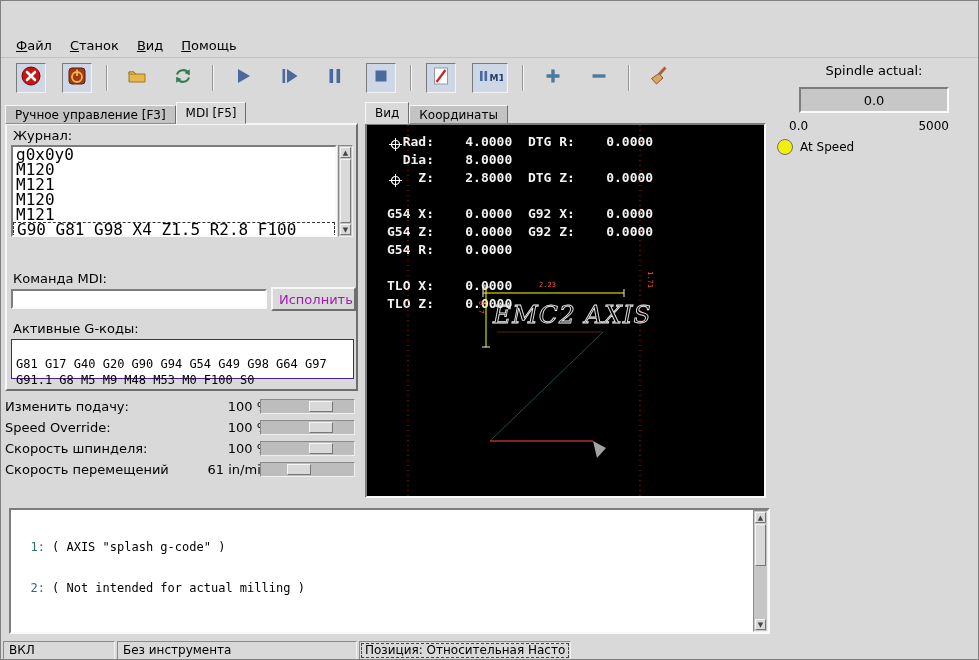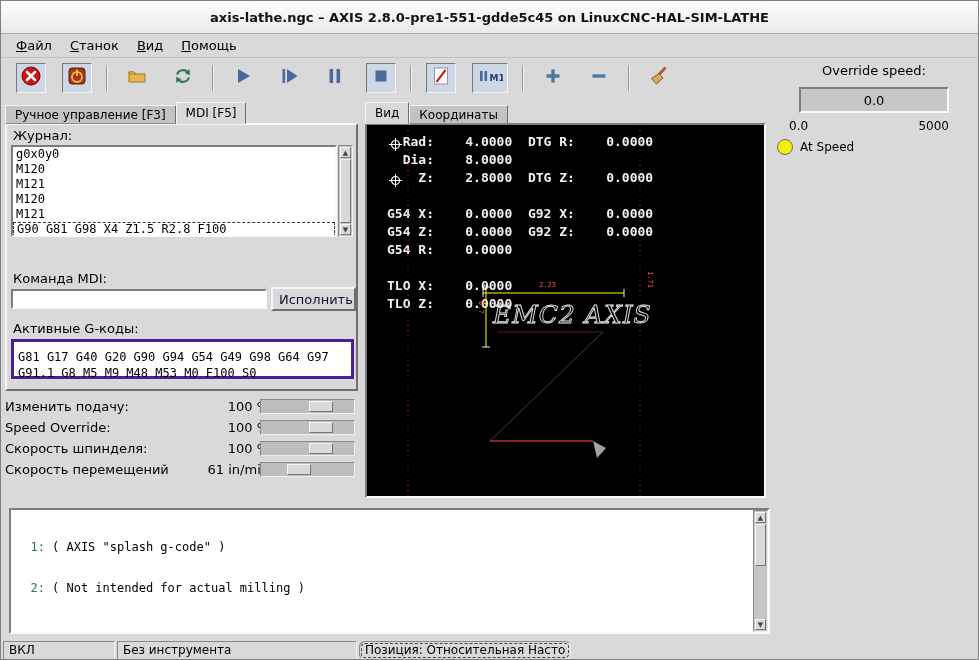--- a/index.html
+++ b/index.html
@@ -24,58 +24,55 @@
   .atspeed-row{position:absolute;left:6px;top:80px;display:flex;align-items:center;}
   .led{width:14px;height:14px;border-radius:50%;border:1px solid #6f6f6f;}
   .atspeed-label{margin-left:7px;font-size:12px;color:#000;}
   
   .tabs{position:absolute;display:flex;align-items:flex-end;height:23px;}
   .tab{box-sizing:border-box;padding:3px 9px 2px;font-size:12px;border:1px solid;border-color:#f6f6f6 #6e6e6e #d9d9d9 #f6f6f6;background:#d9d9d9;height:22px;position:relative;z-index:2;}
   .tab.inactive{background:#c3c3c3;height:19px;border-bottom-color:#8b8b8b;z-index:1;padding-top:2px;}
   
   .mdi-frame{position:absolute;left:4px;top:122px;width:353px;height:268px;border:2px solid;border-color:#f6f6f6 #6e6e6e #6e6e6e #f6f6f6;background:#d9d9d9;box-sizing:border-box;}
   .flabel{position:absolute;font-size:13px;color:#000;}
-  .listbox{position:absolute;left:4px;top:20px;width:326px;height:92px;background:#fff;border:2px solid;border-color:#7d7d7d #fafafa #fafafa #7d7d7d;overflow:hidden;font-family:"DejaVu Sans Mono","Liberation Mono",monospace;font-size:12px;box-sizing:border-box;}
+  .listbox{position:absolute;left:4px;top:20px;width:326px;height:92px;background:#fff;border:2px solid;border-color:#7d7d7d #fafafa #fafafa #7d7d7d;overflow:hidden;font-family:"DejaVu Sans Mono","Liberation Mono",monospace;font-size:16px;box-sizing:border-box;}
   .lb-item{height:15px;line-height:15px;padding:0 3px;white-space:nowrap;color:#000;}
   .lb-item.current{border:1px dashed #333;line-height:13px;height:13px;}
   .vscroll{position:absolute;background:#c6c6c6;border:1px solid;border-color:#8a8a8a #f0f0f0 #f0f0f0 #8a8a8a;box-sizing:border-box;}
   .vscroll .arrow{position:absolute;left:1px;width:11px;height:11px;background:#d9d9d9;border:1px solid;border-color:#f5f5f5 #777 #777 #f5f5f5;font-size:7px;line-height:10px;text-align:center;color:#444;box-sizing:border-box;}
   .vscroll .thumb{position:absolute;left:1px;width:11px;background:#d9d9d9;border:1px solid;border-color:#f5f5f5 #777 #777 #f5f5f5;box-sizing:border-box;}
   .entry{position:absolute;left:4px;top:164px;width:256px;height:20px;background:#fff;border:2px solid;border-color:#7d7d7d #fafafa #fafafa #7d7d7d;font-family:"DejaVu Sans Mono","Liberation Mono",monospace;font-size:12px;padding:0 3px;box-sizing:border-box;outline:none;}
-  .pushbtn{position:absolute;left:264px;top:162px;width:85px;height:24px;background:#d9d9d9;border:2px solid;border-color:#f6f6f6 #6e6e6e #6e6e6e #f6f6f6;font-size:13px;font-family:"DejaVu Sans","Liberation Sans",sans-serif;color:#0f172a;box-sizing:border-box;}
-  .gcodes-box{position:absolute;left:4px;top:214px;width:343px;height:40px;background:#fff;border:3px solid #4c1d95;font-family:"DejaVu Sans Mono","Liberation Mono",monospace;font-size:12px;line-height:16px;padding:7px 4px;box-sizing:border-box;color:#000;}
+  .pushbtn{position:absolute;left:264px;top:162px;width:85px;height:24px;background:#d9d9d9;border:2px solid;border-color:#f6f6f6 #6e6e6e #6e6e6e #f6f6f6;font-size:13px;font-family:"DejaVu Sans","Liberation Sans",sans-serif;color:#a21caf;box-sizing:border-box;}
+  .gcodes-box{position:absolute;left:4px;top:214px;width:343px;height:40px;background:#fff;border:1px solid #4c1d95;font-family:"DejaVu Sans Mono","Liberation Mono",monospace;font-size:12px;line-height:16px;padding:16px 4px;box-sizing:border-box;color:#000;}
   
   .ovr-row{position:absolute;left:4px;width:352px;height:21px;display:flex;align-items:center;}
   .ovr-label{font-size:13px;color:#000;flex:0 0 auto;}
   .ovr-value{position:absolute;right:88px;font-size:13px;color:#000;text-align:right;}
   .scale-trough{position:absolute;right:2px;width:95px;height:15px;background:#bdbdbd;border:1px solid;border-color:#8a8a8a #f0f0f0 #f0f0f0 #8a8a8a;box-sizing:border-box;}
   .scale-thumb{position:absolute;top:1px;width:24px;height:11px;background:#d9d9d9;border:1px solid;border-color:#f5f5f5 #777 #777 #f5f5f5;box-sizing:border-box;}
   
   .preview-frame{position:absolute;left:364px;top:122px;width:401px;height:375px;border:2px solid;border-color:#7d7d7d #fafafa #fafafa #7d7d7d;background:#000;box-sizing:border-box;overflow:hidden;}
   .dro{position:absolute;left:20px;top:8px;margin:0;font-family:"DejaVu Sans Mono","Liberation Mono",monospace;font-size:13px;font-weight:bold;line-height:18px;color:#f2f2f2;white-space:pre;z-index:1;}
   .preview-svg{position:absolute;left:0;top:0;z-index:2;pointer-events:none;}
   .tool-icon{position:absolute;z-index:3;}
   
   .gcode-area{position:absolute;left:8px;top:507px;width:761px;height:126px;background:#fff;border:2px solid;border-color:#7d7d7d #fafafa #fafafa #7d7d7d;box-sizing:border-box;overflow:hidden;}
   .gcode-lines{position:absolute;left:0;top:4px;right:18px;font-family:"DejaVu Sans Mono","Liberation Mono",monospace;font-size:12px;line-height:13.5px;white-space:pre;}
   .gl .ln{display:inline-block;width:34px;text-align:right;color:#2d6e6e;margin-right:7px;}
   .gl .lt{color:#000;}
   
   .statusbar{position:absolute;left:2px;top:640px;height:36px;display:flex;}
   .sb-cell{height:19px;border:1px solid;border-color:#8a8a8a #f2f2f2 #f2f2f2 #8a8a8a;font-size:12px;color:#000;padding:1px 5px;box-sizing:border-box;margin-right:2px;overflow:hidden;white-space:nowrap;}
-  .sb-cell.focus{outline:1px dashed #444;outline-offset:-3px;border-radius:6px;}
+  .sb-cell.focus{outline:1px dashed #444;outline-offset:-3px;}
 </style>
 </head>
 <body>
 
 <div class="window">
 
-  <div class="titlebar">
-    <span>axis-lathe.ngc – AXIS 2.8.0-pre1-551-gdde5c45 on LinuxCNC-HAL-SIM-LATHE</span>
-  </div>
 
   <div class="menubar">
     <span class="menu-item">Файл</span>
     <span class="menu-item">Станок</span>
     <span class="menu-item">Вид</span>
     <span class="menu-item">Помощь</span>
   </div>
 
   <div class="toolbar">
     <div class="tbtn pressed">
@@ -157,21 +154,21 @@
     <div class="tsep"></div>
     <div class="tbtn">
       <span><svg width="22" height="22" viewBox="0 0 22 22">
             <line x1="17.5" y1="2.5" x2="11" y2="9.5" stroke="#b06030" stroke-width="3"></line>
             <polygon points="11,8.5 15,13 8.5,19 3.5,13.5" fill="#d9a566" stroke="#8a5a2a"></polygon>
           </svg></span>
     </div>
   </div>
 
   <div class="spindle-panel">
-    <div class="spindle-label">Override speed:</div>
+    <div class="spindle-label">Spindle actual:</div>
     <div class="spindle-display">
       <span>0.0</span>
     </div>
     <div class="spindle-scale">
       <span>0.0</span>
       <span>5000</span>
     </div>
     <div class="atspeed-row">
       <span class="led" style="background:#f2ef0c;"></span>
       <span class="atspeed-label">At Speed</span>

